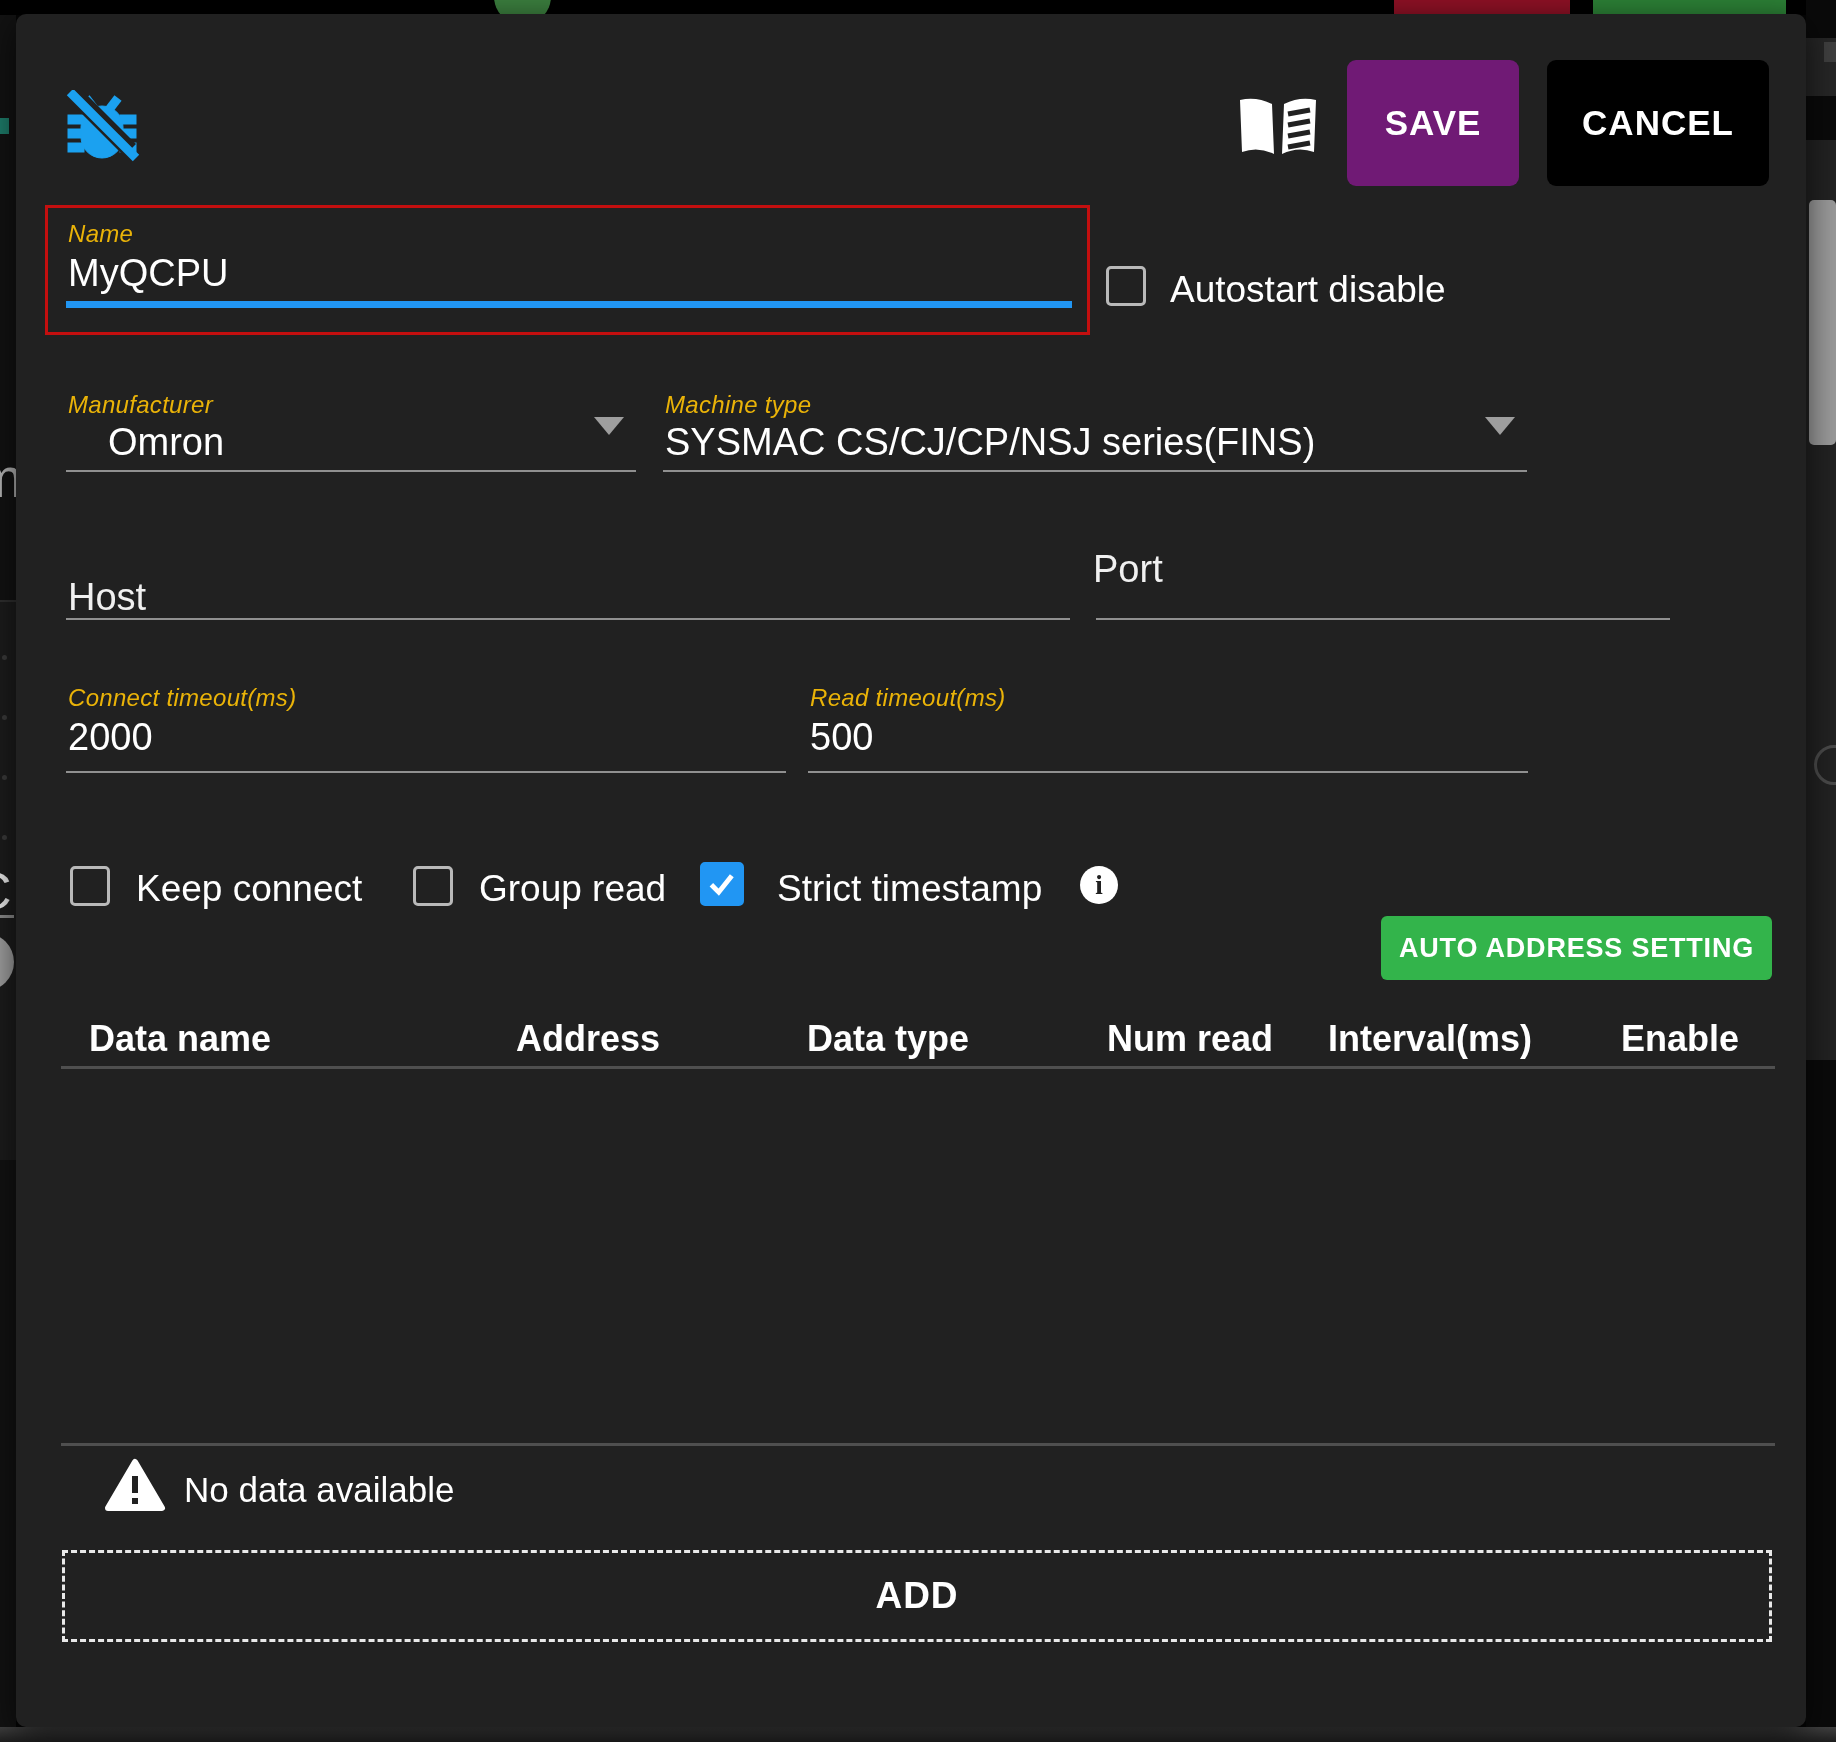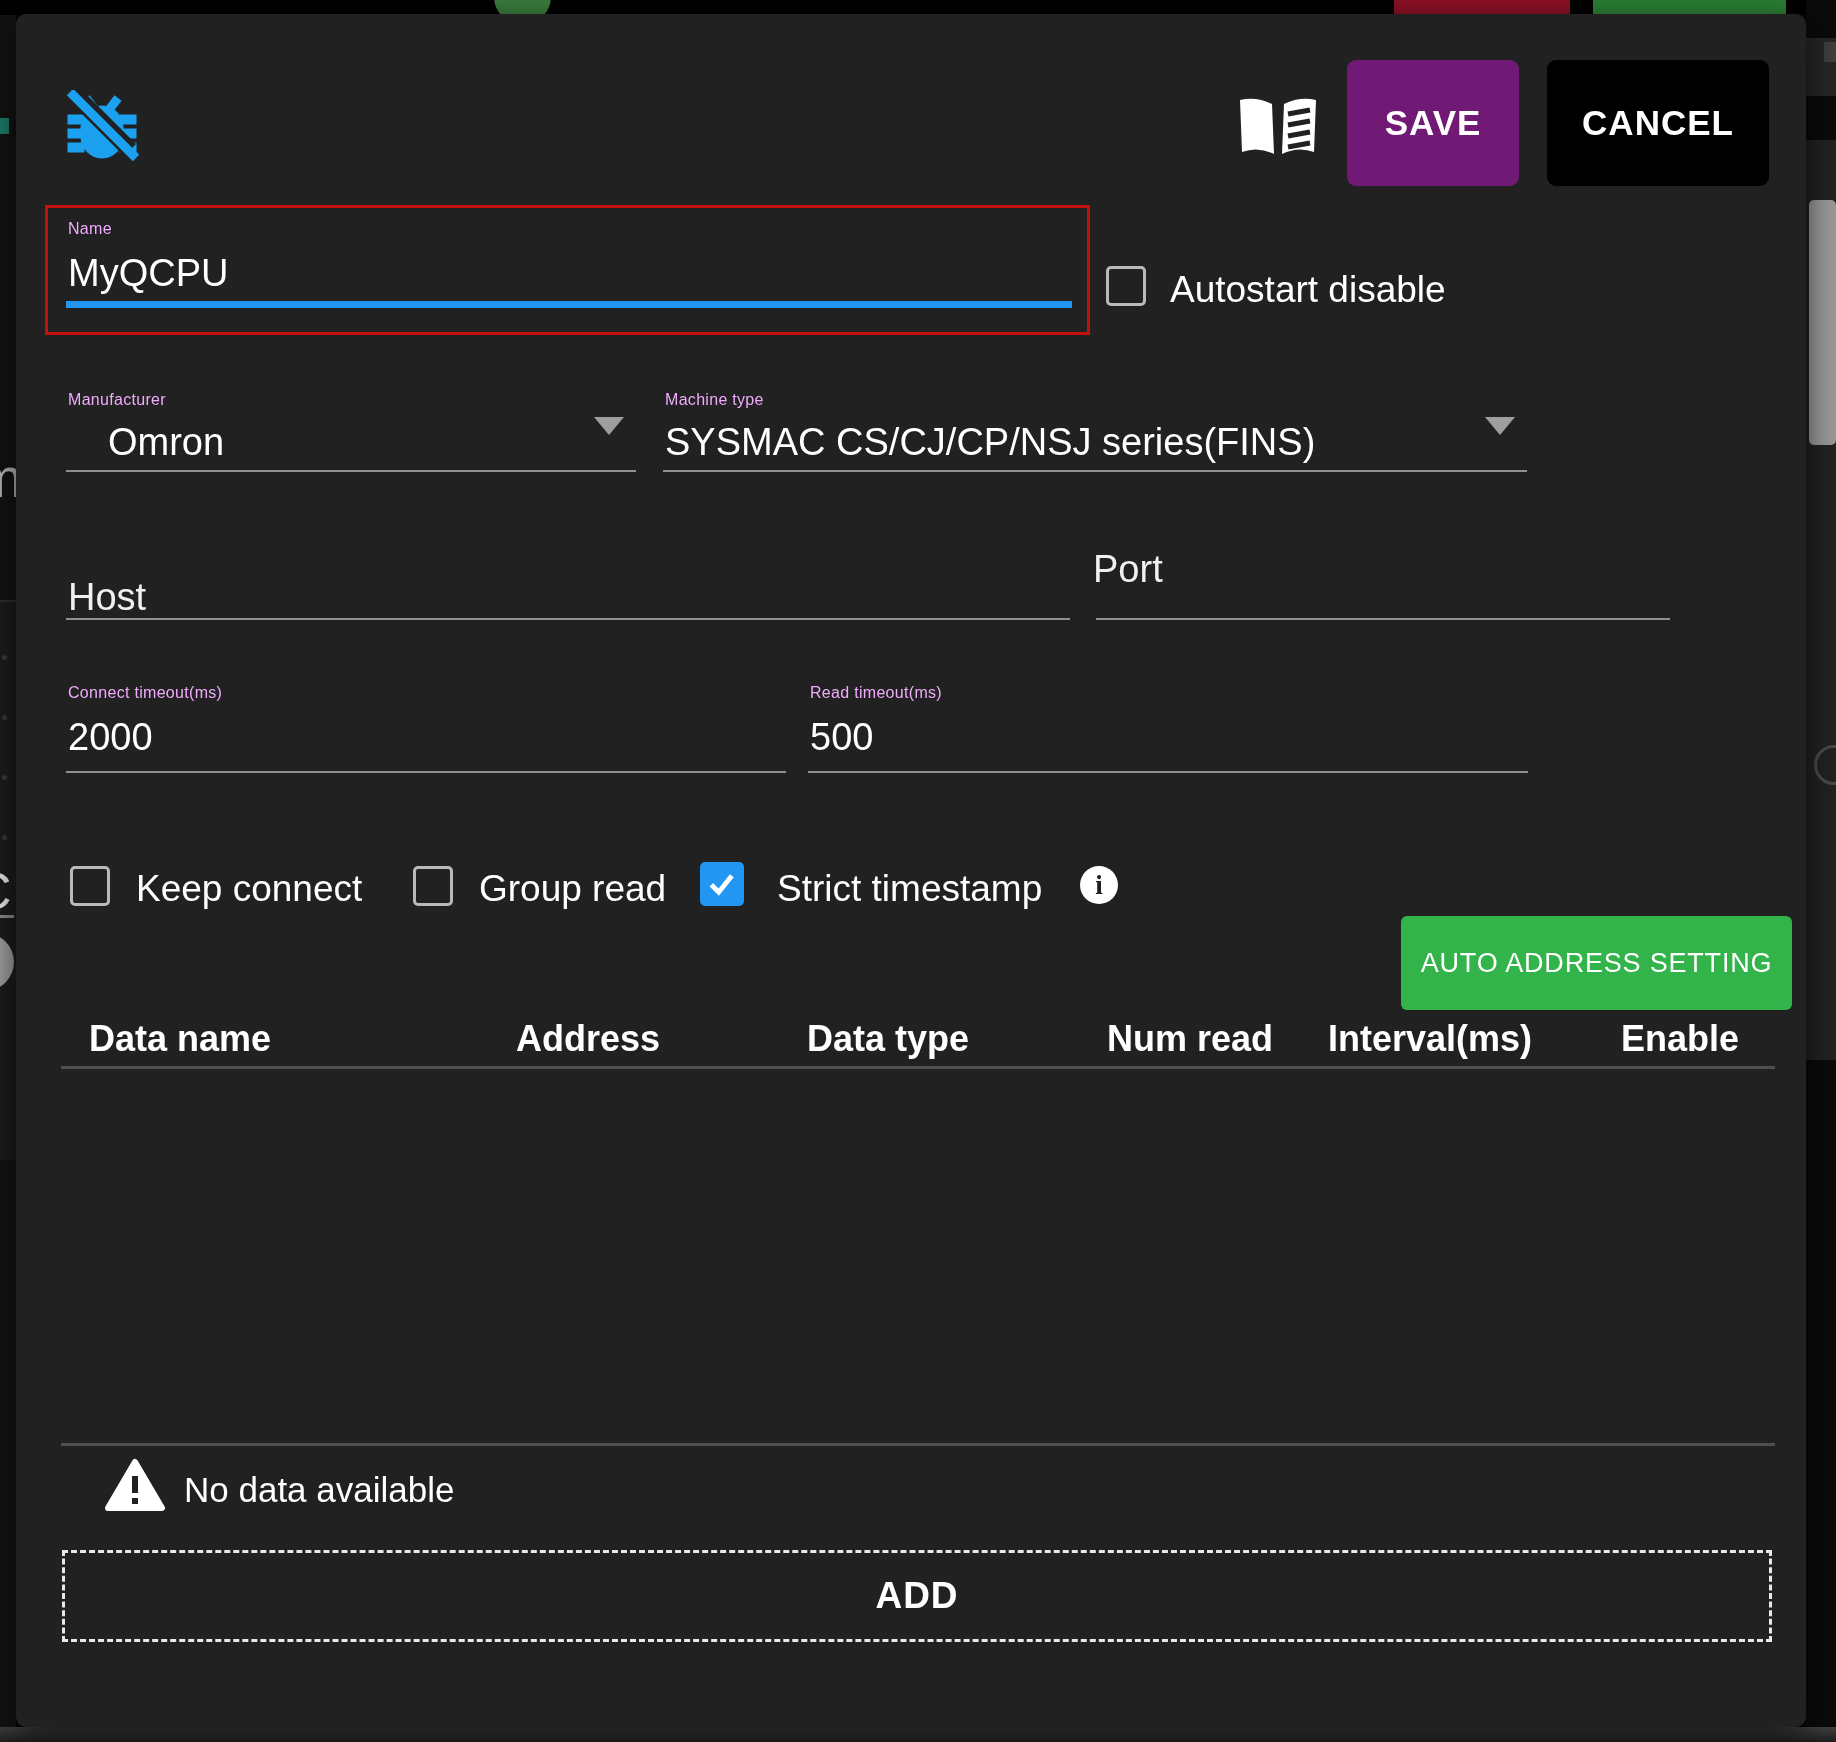--- a/index.html
+++ b/index.html
@@ -46,21 +46,21 @@
   .btn {
     display:flex; align-items:center; justify-content:center;
     font-size:35px; font-weight:bold; letter-spacing:1px; color:#fff;
     border-radius:9px; cursor:pointer; border:none;
   }
   #save-btn   { left:1331px; top:46px; width:172px; height:126px; background:#701a75; }
   #cancel-btn { left:1531px; top:46px; width:222px; height:126px; background:#000; }
 
   #name-annotation { left:29px; top:191px; width:1045px; height:130px; border:3px solid #C40F0F; }
 
-  .flabel { font-size:16px; color:#f0abfc; letter-spacing:.3px; }
+  .flabel { font-size:24px; color:#eab308; letter-spacing:.3px;font-style:italic; }
   .fvalue { font-size:38px; color:#fff; }
   .flabel-big { font-size:38px; color:#f0f0f0; }
   .uline { height:2px; background:#909090; }
   .uline-blue { height:7px; background:#2196F3; }
 
   .dd-tri {
     width:0; height:0;
     border-left:15px solid transparent; border-right:15px solid transparent;
     border-top:18px solid #9e9e9e;
   }
@@ -76,24 +76,24 @@
   .cbx-label { font-size:37px; color:#fff; }
 
   #info-badge {
     width:38px; height:38px; border-radius:50%; background:#fff;
     color:#212121; font-weight:bold; font-size:27px;
     display:flex; align-items:center; justify-content:center;
     font-family:"Liberation Serif", serif;
   }
 
   #auto-btn {
-    left:1365px; top:902px; width:391px; height:94px;
+    left:1365px; top:902px; width:391px; height:64px;
     background:#33B44B; border-radius:6px;
     display:flex; align-items:center; justify-content:center;
-    font-size:27px; font-weight:normal; letter-spacing:.8px; color:#fff; cursor:pointer;margin-left:20px;
+    font-size:27px; font-weight:bold; letter-spacing:.8px; color:#fff; cursor:pointer;
   }
 
   .th { top:1004px; transform:translateX(-50%); font-size:36px; font-weight:bold; white-space:nowrap; }
   .divider { width:1714px; height:3px; background:#4f4f4f; left:45px; }
 
   #nodata-text { left:168px; top:1456px; font-size:35px; color:#fff; }
 
   #add-btn {
     left:46px; top:1536px; width:1710px; height:92px;
     border:3px dashed #e8e8e8;

